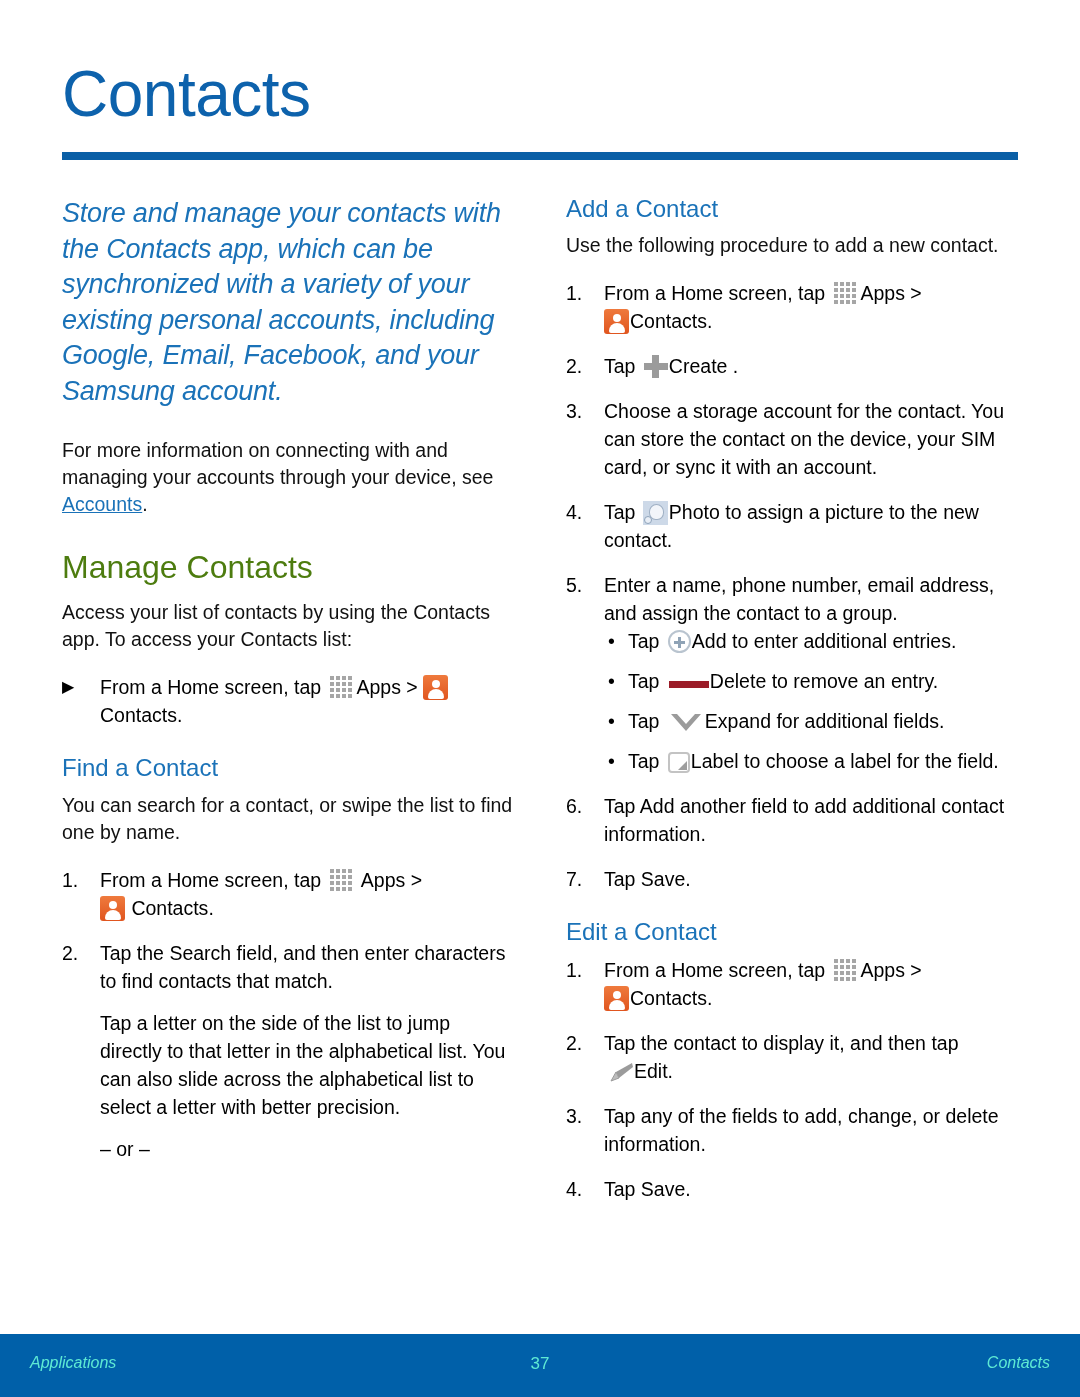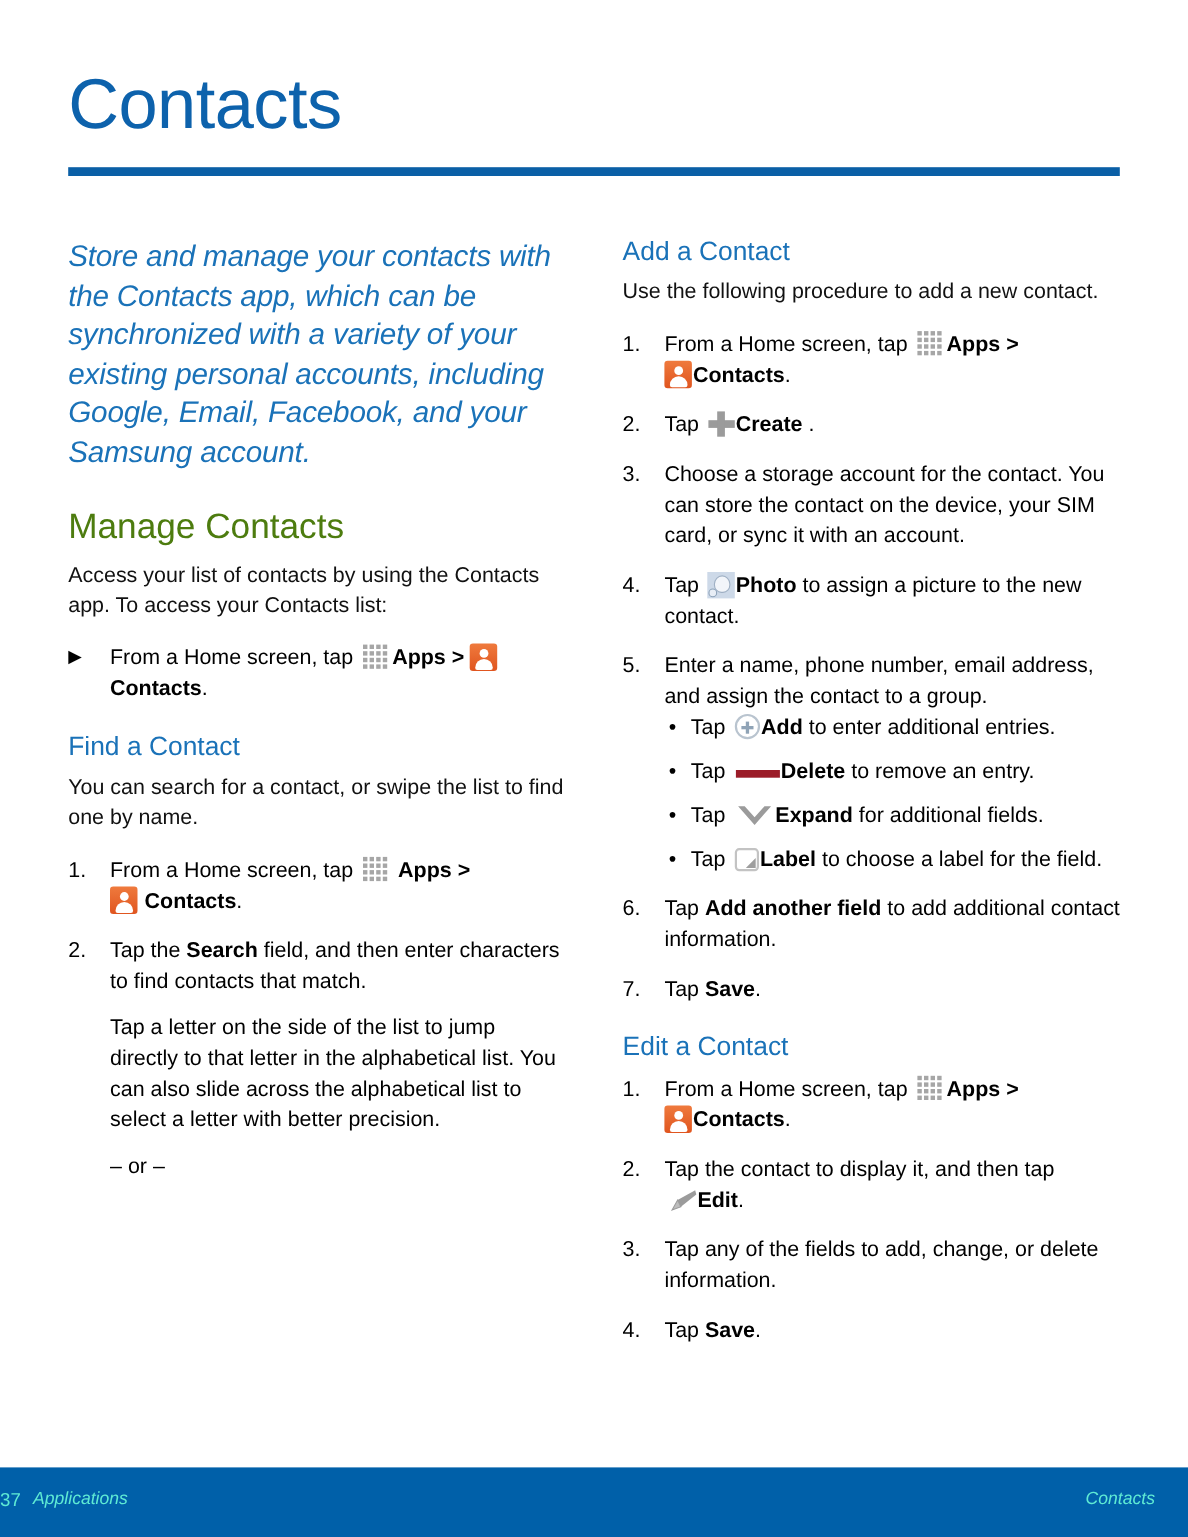--- a/index.html
+++ b/index.html
@@ -32,21 +32,21 @@
     left: 62px;
     top: 152px;
     width: 956px;
     height: 8px;
     background: #0a5fa6;
   }
 
   
   .column {
     position: absolute;
-    top: 216px;
+    top: 196px;
     width: 455px;
   }
   #left-column  { left: 62px; }
   #right-column { left: 566px; }
 
   
   .intro {
     font-size: 27px;
     line-height: 35.5px;
     font-style: italic;
@@ -123,21 +123,21 @@
     font-size: 19.5px;
     line-height: 28px;
   }
 
   .sub-para {
     margin: 14px 0 14px 0;
     font-size: 19.5px;
     line-height: 28px;
   }
 
-  b, strong { font-weight: bold; }
+  b, strong { font-weight: normal; }
 
   
   .ico {
     display: inline-block;
     vertical-align: -5px;
     position: relative;
   }
 
   
   .ico-apps {
@@ -305,35 +305,38 @@
     position: absolute;
     top: 20px;
     color: #5eead4;
     font-style: italic;
     font-size: 16px;
   }
   #footer .f-left  { left: 30px; }
   #footer .f-right { right: 30px; }
   #footer .f-center {
     left: 0; width: 1080px;
-    text-align: left;
+    text-align: center;
     font-style: normal;
     font-size: 17px;
   }
 </style>
 </head>
 <body>
 
 <div id="page-title">Contacts</div>
 <div id="title-rule"></div>
 
 <div id="left-column" class="column">
 
   <p class="intro">Store and manage your contacts with the Contacts app, which can be synchronized with a variety of your existing personal accounts, including Google, Email, Facebook, and your Samsung account.</p>
 
+  <p class="body">
+    <span>For more information on connecting with and managing your accounts through your device, see </span><a class="xref" href="#">Accounts</a><span>.</span>
+  </p>
 
   <h2 class="section">Manage Contacts</h2>
 
   <p class="body">Access your list of contacts by using the Contacts app. To access your Contacts list:</p>
 
   <ul class="arrow-list">
     <li>
       <span class="marker">▶</span>
       <span>From a Home screen, tap </span><span class="ico ico-apps"><i style="left: 1px; top: 1px;"></i><i style="left: 7px; top: 1px;"></i><i style="left: 13px; top: 1px;"></i><i style="left: 19px; top: 1px;"></i><i style="left: 1px; top: 7px;"></i><i style="left: 7px; top: 7px;"></i><i style="left: 13px; top: 7px;"></i><i style="left: 19px; top: 7px;"></i><i style="left: 1px; top: 13px;"></i><i style="left: 7px; top: 13px;"></i><i style="left: 13px; top: 13px;"></i><i style="left: 19px; top: 13px;"></i><i style="left: 1px; top: 19px;"></i><i style="left: 7px; top: 19px;"></i><i style="left: 13px; top: 19px;"></i><i style="left: 19px; top: 19px;"></i></span><b>Apps</b><b> &gt; </b><span class="ico ico-contacts"><span class="head"></span><span class="body"></span></span><b>Contacts</b><span>.</span>
     </li>

